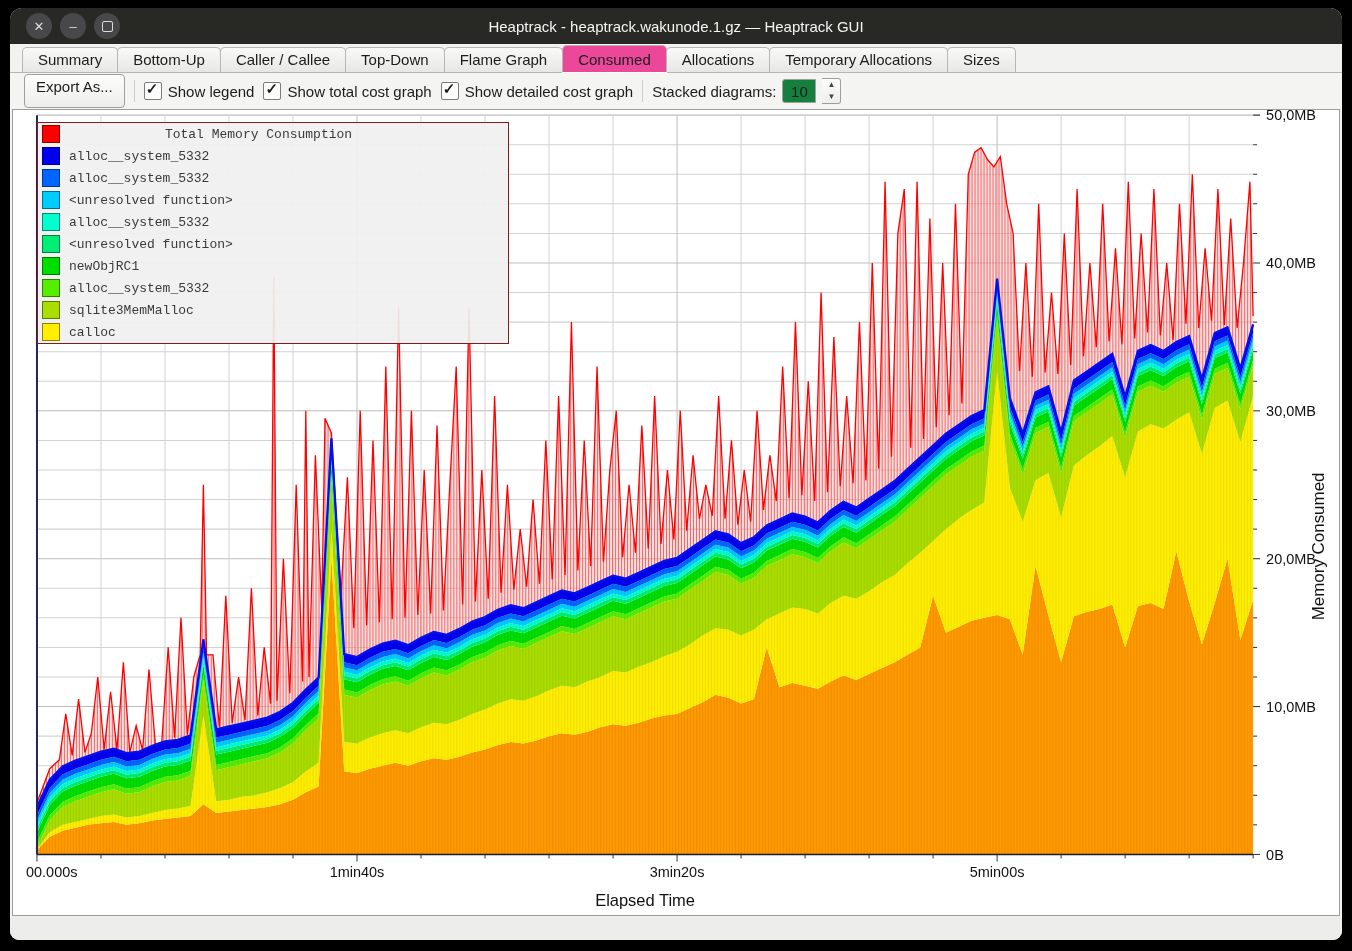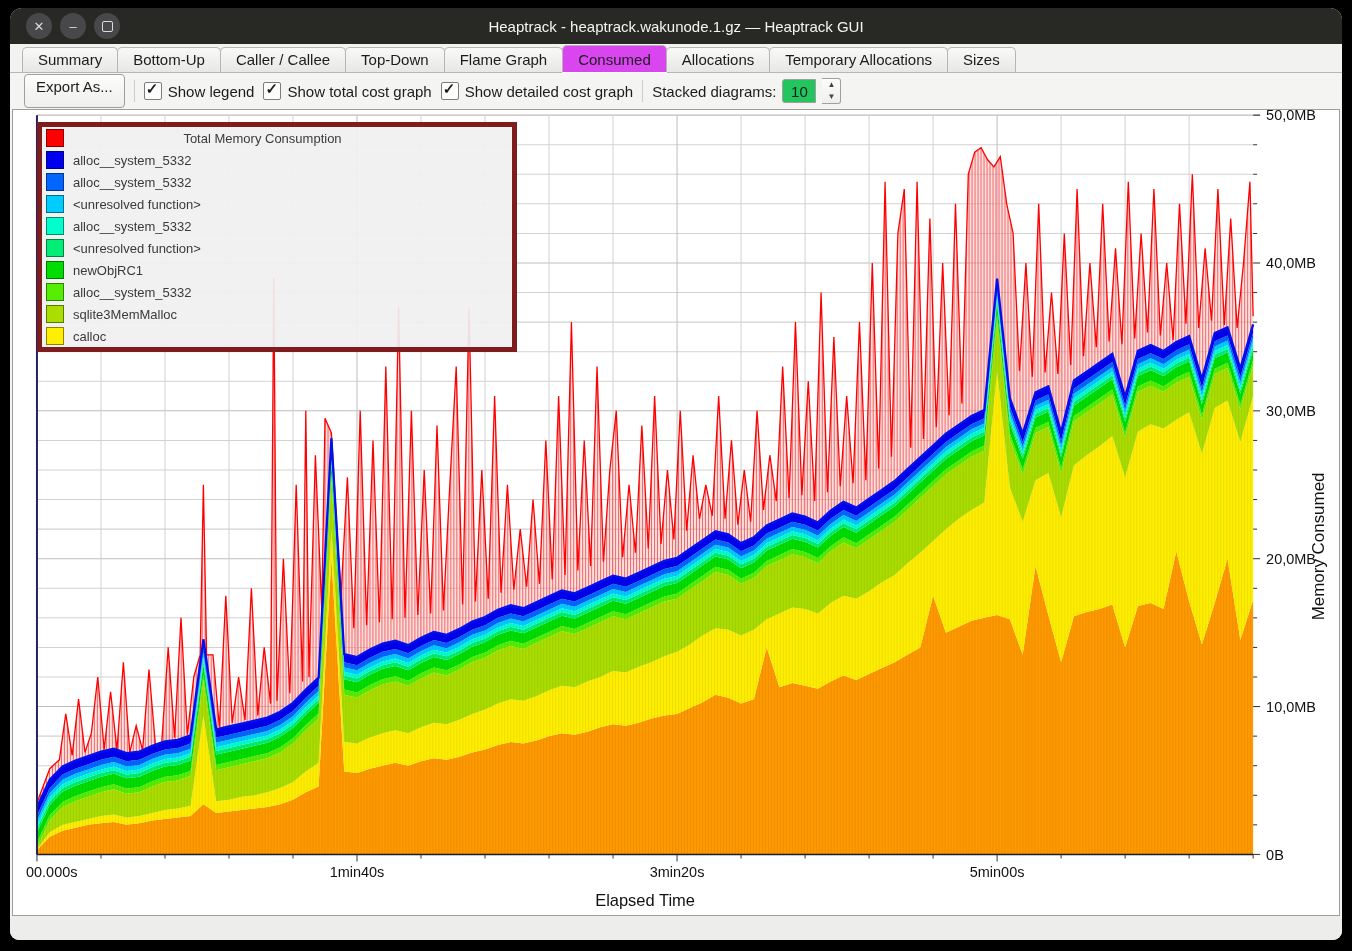--- a/index.html
+++ b/index.html
@@ -16,40 +16,40 @@
   
   .menubar{height:26px;background:#f6f6f4;display:flex;align-items:center;padding-left:12px;flex:0 0 auto;
     border-bottom:1px solid #ececea;}
   .menuitem{font-size:15px;color:#1a1a1a;padding:2px 10px;border-radius:3px;}
   .menuitem u{text-decoration:underline;text-underline-offset:2px;}
   
   .tabbar{height:28px;display:flex;align-items:flex-end;padding-left:12px;background:#f2f2f0;
     border-bottom:1px solid #b6b6b4;flex:0 0 auto;position:relative;}
   .tab{font-size:15px;color:#1c1c1c;padding:3px 15px 4px;border:1px solid #b6b6b4;border-bottom:none;
     border-radius:5px 5px 0 0;background:linear-gradient(#f9f9f8,#e7e7e5);margin-right:-1px;position:relative;}
-  .tab.active{background:#d946ef;padding-top:5px;z-index:3;box-shadow:0 1px 0 #fff;}
+  .tab.active{background:#ec4899;padding-top:5px;z-index:3;box-shadow:0 1px 0 #fff;}
   
   .toolbar{height:36px;display:flex;align-items:center;gap:9px;padding-left:14px;background:#f4f4f2;flex:0 0 auto;}
   .btn{font-size:15px;color:#1c1c1c;padding:3px 11px 12px;border:1px solid #9f9f9d;border-radius:4px;
     background:linear-gradient(#fdfdfd,#eeeeec);}
   .tsep{width:1px;height:22px;background:#cccccb;}
   .cb{display:flex;align-items:center;gap:6px;font-size:15px;color:#1c1c1c;}
   .cbbox{width:16px;height:16px;border:1px solid #7c7c7a;border-radius:2px;background:#fdfdfd;position:relative;}
   .cbbox .mark{position:absolute;left:1px;top:-3px;font-size:15px;font-weight:bold;color:#1a1a1a;}
   .spin{display:flex;align-items:center;gap:6px;font-size:15px;color:#1c1c1c;}
-  .spinval{width:32px;height:22px;border:1px solid #9f9f9d;border-radius:3px 0 0 3px;background:#22c55e;
+  .spinval{width:32px;height:22px;border:1px solid #9f9f9d;border-radius:3px 0 0 3px;background:#15803d;
     display:flex;align-items:center;justify-content:center;font-size:15px;}
   .spinbtns{width:18px;height:24px;border:1px solid #9f9f9d;border-left:none;border-radius:0 3px 3px 0;
     background:linear-gradient(#fdfdfd,#eeeeec);display:flex;flex-direction:column;}
   .spinbtns div{flex:1;display:flex;align-items:center;justify-content:center;font-size:8px;color:#444;line-height:1;}
   
   .chartwidget{flex:1 1 auto;margin:0 2px;border:1px solid #9e9e9c;background:#fff;position:relative;overflow:hidden;}
   .chartwidget svg{position:absolute;left:0;top:0;width:100%;height:100%;}
   .legend{position:absolute;left:24px;top:12px;width:470px;background:rgba(240,240,240,0.93);
-    border:5px solid #7f1d1d;font-family:Liberation Sans, sans-serif;font-size:13px;color:#3a3a3a;}
+    border:1px solid #7f1d1d;font-family:Liberation Mono, monospace;font-size:13px;color:#3a3a3a;}
   .lrow{display:flex;align-items:center;height:22px;}
   .lsw{width:16px;height:16px;border:1px solid rgba(0,0,0,0.45);margin:0 9px 0 4px;flex:0 0 auto;}
   .lrow .ttl{flex:1;text-align:center;padding-right:60px;}
   .bottomstrip{height:24px;background:#ededeb;flex:0 0 auto;}
 </style>
 </head>
 <body>
 
 <div class="window">
   <div class="titlebar">

